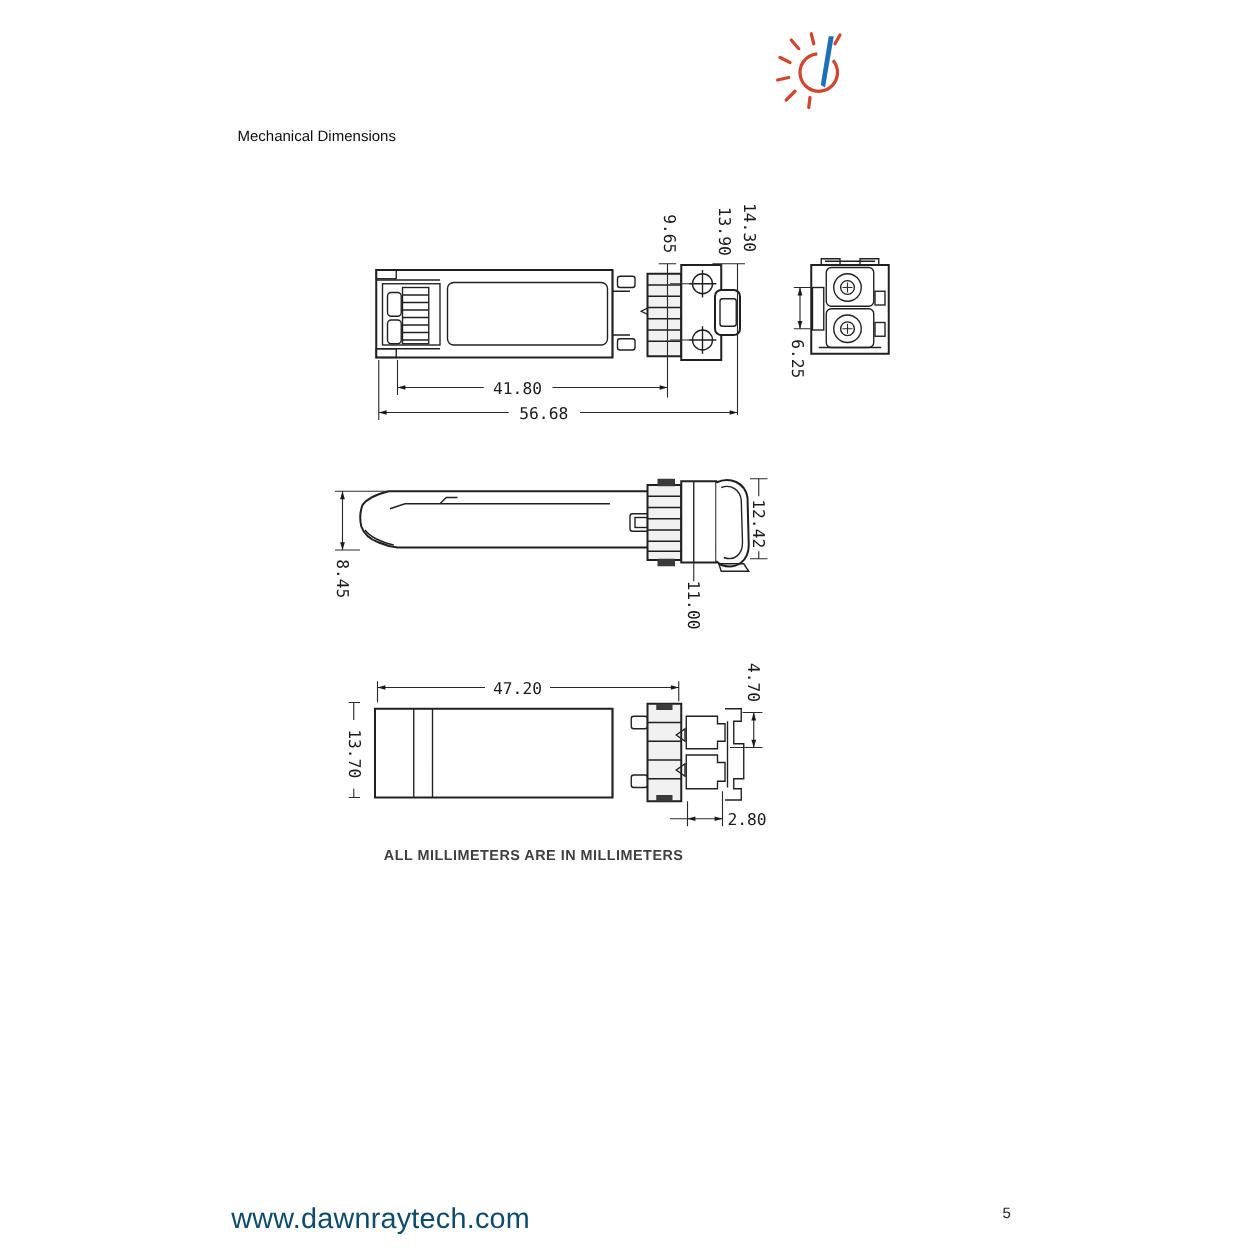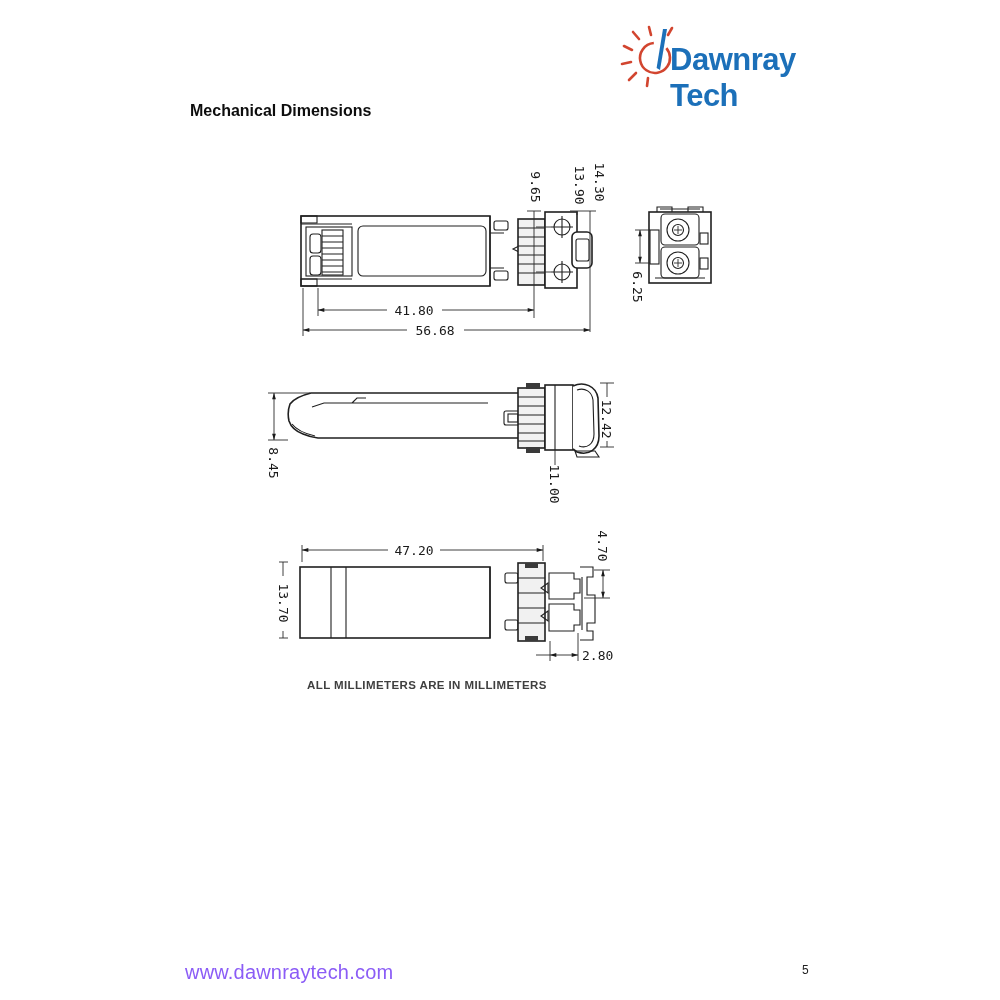--- a/index.html
+++ b/index.html
@@ -1,22 +1,22 @@
 <!DOCTYPE html>
 <html style="--blue: #1c70b9; --red: #d2452f;"><head>
 <meta charset="utf-8">
 <style>
   html,body{margin:0;padding:0}
   body{width:1000px;height:1000px;position:relative;background:#fff;
        font-family:"Liberation Sans",sans-serif;color:#111;overflow:hidden}
   .abs{position:absolute}
   .brand-text{font-weight:bold;font-size:31px;letter-spacing:-.5px;color:var(--blue,#1c70b9)}
-  .heading{font-weight:bold;font-size:16px;color:#0d0d0d}
+  .heading{font-weight:normal;font-size:12px;color:#0d0d0d}
   .note{font-weight:bold;font-size:11.5px;letter-spacing:.4px;color:#3f3f3f}
-  .footer-url{font-size:20px;color:#8b5cf6;letter-spacing:.2px}
+  .footer-url{font-size:23px;color:#0c4a6e;letter-spacing:.2px}
   .page-num{font-size:12px;color:#222}
   svg .o{fill:#fff;stroke:#202020;stroke-width:1.6}
   svg .o2{fill:none;stroke:#202020;stroke-width:1.1}
   svg .rib{fill:#f1f1f1;stroke:#202020;stroke-width:1.6}
   svg .dim{fill:none;stroke:#2a2a2a;stroke-width:.9}
   svg .t{font-family:"DejaVu Sans Mono","Liberation Mono",monospace;
          font-size:13px;fill:#1a1a1a}
   svg .dark{fill:#3a3a3a;stroke:none}
 </style>
 </head>
@@ -29,21 +29,20 @@
       <line x1="31" y1="13" x2="29" y2="5"></line>
       <line x1="19" y1="17" x2="13" y2="10"></line>
       <line x1="12" y1="28" x2="4" y2="24"></line>
       <line x1="11" y1="40" x2="2" y2="42"></line>
       <line x1="16" y1="51" x2="9" y2="58"></line>
       <line x1="28" y1="56" x2="27" y2="64"></line>
       <line x1="48" y1="13" x2="52" y2="6"></line>
     </g>
     <path d="M47,7 L40,48 L36.6,46 L43,7 Z" fill="var(--blue,#1c70b9)"></path>
   </svg>
-  <span class="abs brand-text" style="left:52px;top:24px">Dawnray Tech</span>
 </div>
 
 <div class="abs heading" style="left:190px;top:102px">Mechanical Dimensions</div>
 
 <svg class="abs" style="left:240px;top:135px" width="500" height="570" viewBox="240 135 500 570">
   <defs>
     <marker id="arr" viewBox="0 0 10 10" refX="10" refY="5" markerWidth="10" markerHeight="7" orient="auto-start-reverse">
       <path d="M0,2 L10,5 L0,8 Z" fill="#1a1a1a"></path>
     </marker>
   </defs>

